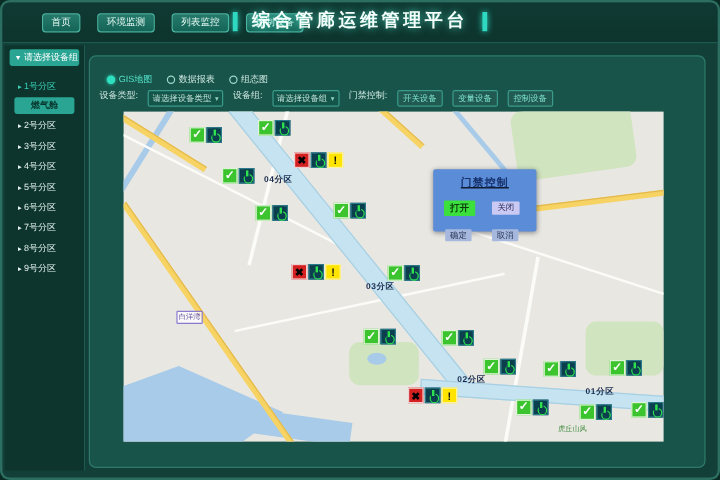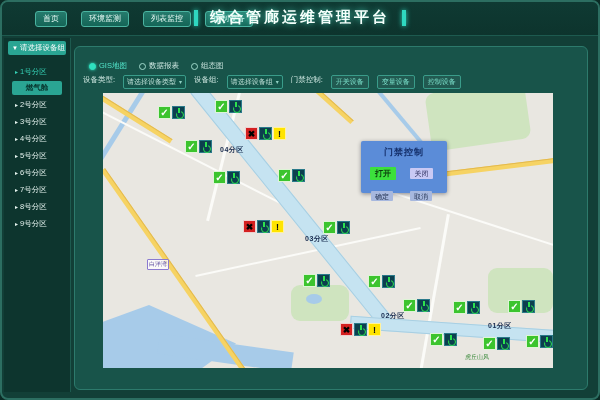--- a/index.html
+++ b/index.html
@@ -60,21 +60,21 @@
   .ic-power { background:#0c3f4e; border:1px solid #2a7a8a; position:relative; }
   .ic-power::before { content:''; position:absolute; left:2.5px; top:3.5px; width:6px; height:6px; border:1.5px solid var(--pow,#2de24e); border-radius:50%; }
   .ic-power::after { content:''; position:absolute; left:4.8px; top:1px; width:2px; height:5px; background:var(--pow,#2de24e); box-shadow:0 0 0 1px #0c3f4e; }
 
   .zone-label { position:absolute; font-size:7px; font-weight:bold; color:#16294d; letter-spacing:.5px; white-space:nowrap; }
   .place-label { position:absolute; font-size:6px; white-space:nowrap; }
   .place-label.boxed { color:#5b4a9e; border:1px solid #8a7ad0; background:rgba(255,255,255,.75); padding:0 1px; border-radius:1px; }
   .place-label.green { color:#3a8a3a; }
 
   
-  .dialog { position:absolute; left:258px; top:48px; width:86px; height:52px; background:var(--dlg,#5b8cd8); border-radius:2px; box-shadow:0 1px 4px rgba(0,0,20,.4); }
+  .dialog { position:absolute; left:258px; top:48px; width:86px; height:52px; background:var(--dlg,#5b8cd8); border-radius:2px; box-shadow:0 1px 4px rgba(0,0,20,.4);text-decoration:underline; }
   .dialog-title { text-align:center; margin-top:5px; font-size:9px; font-weight:bold; color:#15306b; letter-spacing:1px; }
   .dlg-btn { position:absolute; border:none; border-radius:1px; font-size:7px; line-height:1; cursor:pointer; font-family:inherit; }
   .btn-open { left:9px; top:26px; width:26px; height:13px; background:#3ce03c; color:#0b3a0b; font-weight:bold; font-size:8px; }
   .btn-close { left:49px; top:27px; width:23px; height:11px; background:#c9c9f4; color:#2e2e5e; }
   .btn-ok { left:10px; top:50px; width:22px; height:10px; background:#a7b8de; color:#20304f; }
   .btn-cancel { left:49px; top:50px; width:22px; height:10px; background:#a7b8de; color:#20304f; }
 </style>
 </head>
 <body>
 

